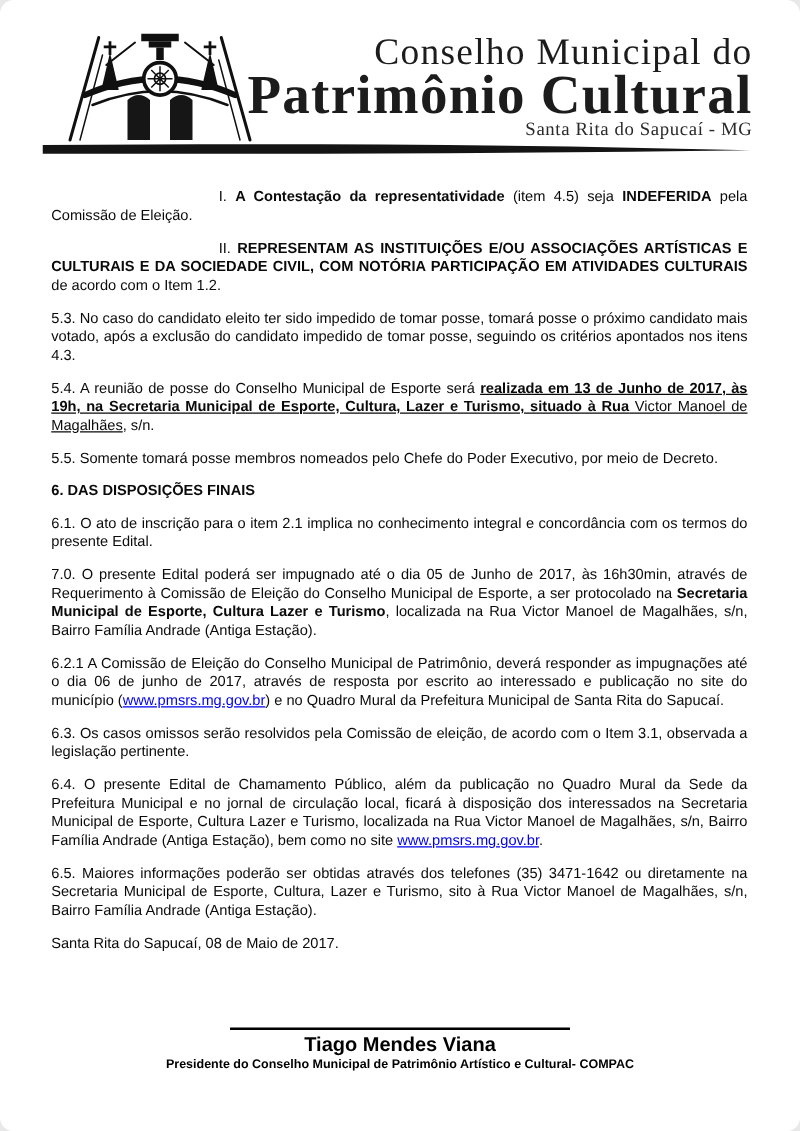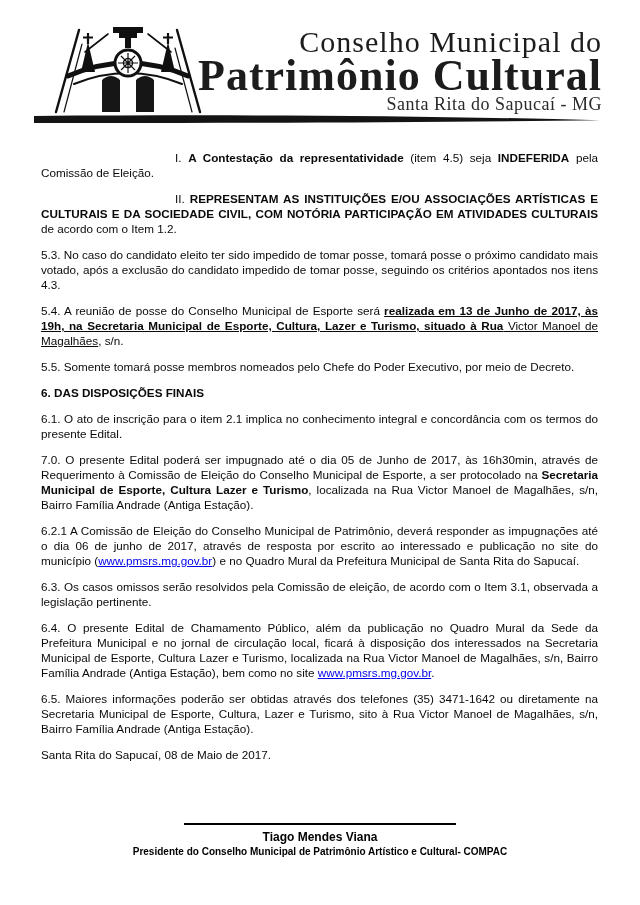--- a/index.html
+++ b/index.html
@@ -1,47 +1,48 @@
 <!DOCTYPE html>
 <html><head>
 <meta charset="utf-8">
 <style>
   html,body{margin:0;padding:0;background:#e8e8e8;}
   .page{
     position:relative;width:640px;height:905px;margin:0 auto;
     background:#ffffff;color:#000;overflow:hidden;
     font-family:"Liberation Sans","DejaVu Sans",sans-serif;
+    border-radius:11px;
   }
   
   .hdr{position:absolute;left:0;top:0;width:640px;height:132px;}
   .logo{position:absolute;left:52px;top:22px;width:152px;height:92px;}
   .title-block{
     position:absolute;left:190px;top:26px;width:412px;text-align:right;
     font-family:"Liberation Serif","DejaVu Serif",serif;color:#1c1c1c;
   }
   .org1{font-size:30px;line-height:32px;letter-spacing:1px;}
   .org2{font-size:44px;line-height:36px;letter-spacing:1px;font-weight:bold;}
-  .city{font-size:18px;line-height:16px;margin-top:2px;letter-spacing:0.5px;color:#2a2a2a;}
+  .city{font-size:15px;line-height:16px;margin-top:2px;letter-spacing:0.5px;color:#2a2a2a;}
   .swoosh{position:absolute;left:34px;top:114px;width:568px;height:12px;}
   
   .doc{
     position:absolute;left:41px;top:150px;width:557px;
     font-size:11.7px;line-height:15px;text-align:justify;color:#0a0a0a;
   }
   .doc p{margin:0 0 11px 0;}
   .deep-indent{text-indent:134px;}
   .b{font-weight:bold;}
   .u{text-decoration:underline;}
   .lk{color:#0000ee;text-decoration:underline;cursor:pointer;}
   .h6{font-weight:bold;}
   .dateline{text-align:left;margin-top:2px;}
   
   .sig{position:absolute;left:0;top:812px;width:640px;text-align:center;}
   .sig-line{display:inline-block;width:272px;height:0;border-top:2px solid #000;margin-bottom:1px;}
-  .sig-name{font-weight:bold;font-size:12px;line-height:14px;}
+  .sig-name{font-weight:bold;font-size:16px;line-height:14px;}
   .sig-role{font-weight:bold;font-size:10px;line-height:15px;}
 </style>
 </head>
 <body>
 
 <div class="page">
 
   <div class="hdr">
 
     <svg class="logo" viewBox="0 0 152 92" xmlns="http://www.w3.org/2000/svg">

